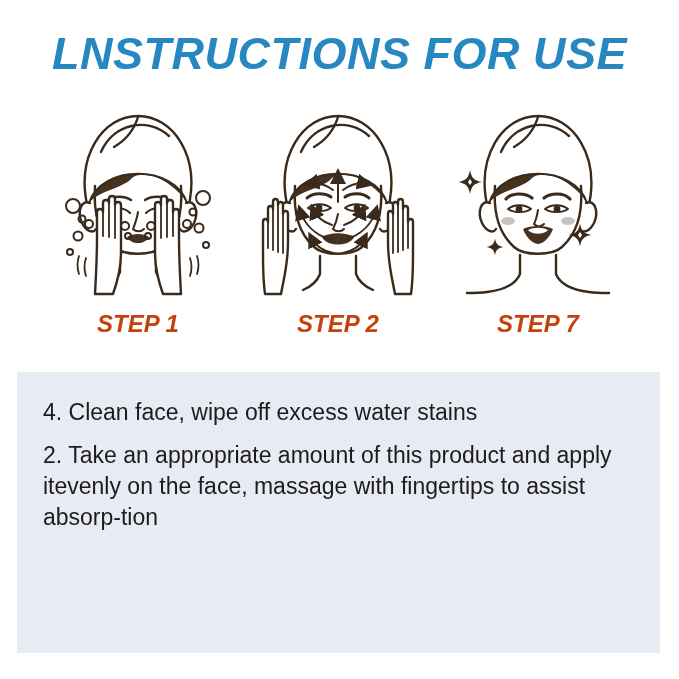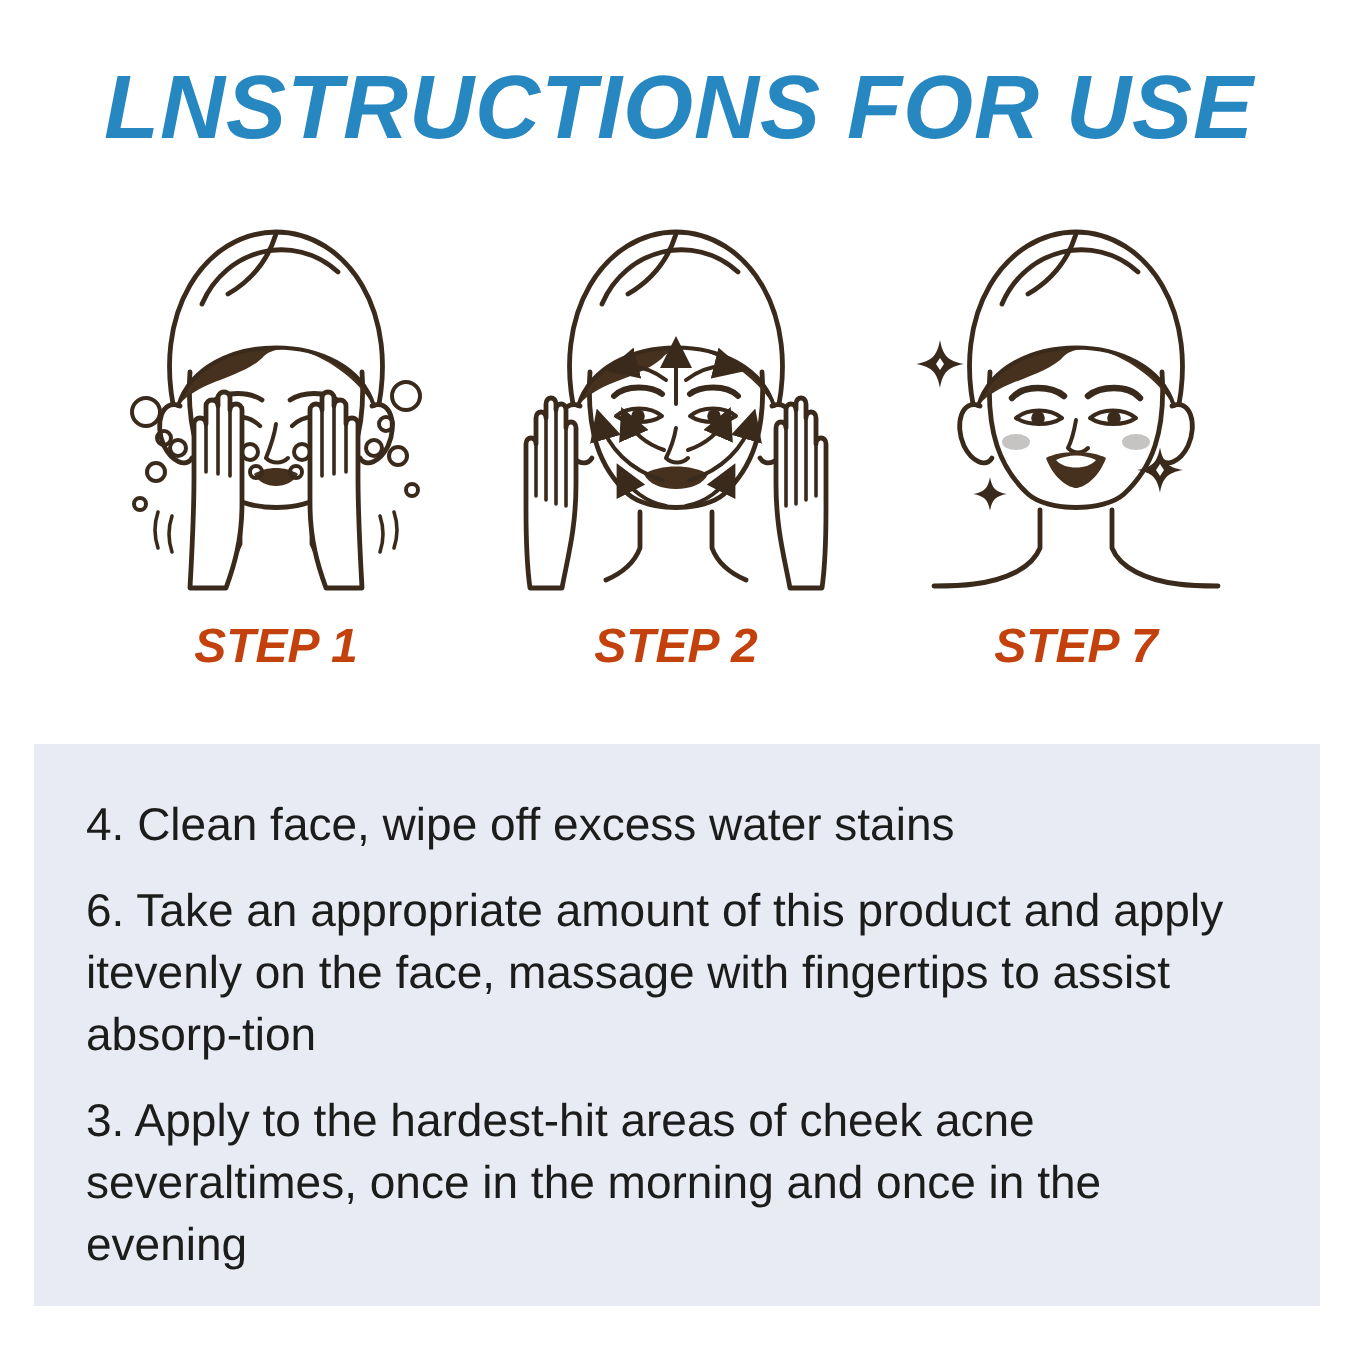--- a/index.html
+++ b/index.html
@@ -196,17 +196,16 @@
   </div>
 
   <div class="step-labels">
     <div class="step-label">STEP 1</div>
     <div class="step-label">STEP 2</div>
     <div class="step-label">STEP 7</div>
   </div>
 
   <div class="instruction-box">
     <p>4. Clean face, wipe off excess water stains</p>
-    <p>6. Take an appropriate amount of this product and apply itevenly on the face, massage with fingertips to assist absorp-tion</p>
-    <p>3. Apply to the hardest-hit areas of cheek acne severaltimes, once in the morning and once in the evening</p>
+    <p>2. Take an appropriate amount of this product and apply itevenly on the face, massage with fingertips to assist absorp-tion</p>
   </div>
 
 </div>
 
 </body></html>

